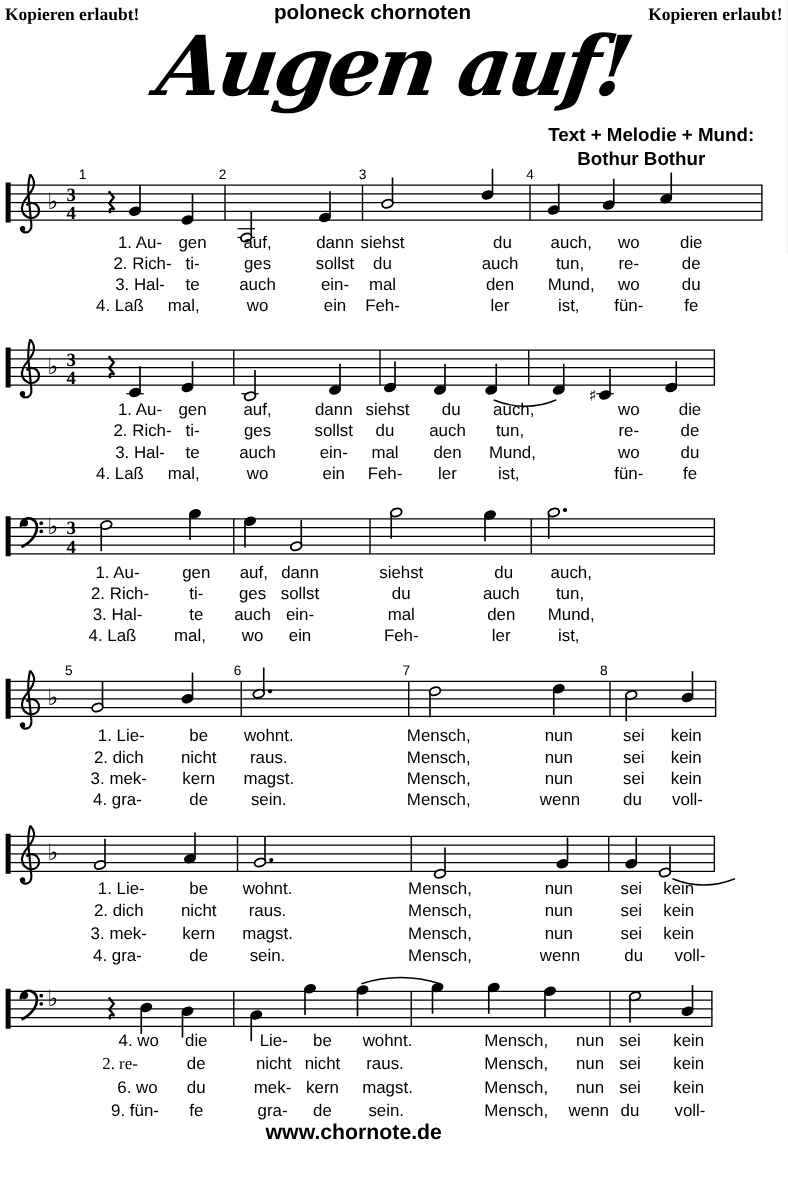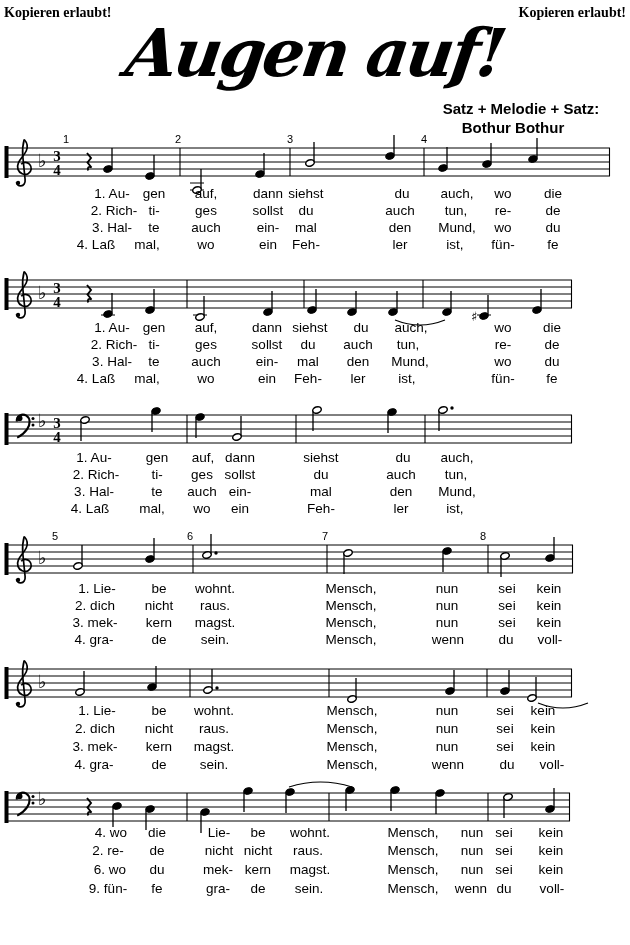--- a/index.html
+++ b/index.html
@@ -23,23 +23,24 @@
          white-space:nowrap;color:#000;}
   .mus{font-family:"DejaVu Sans",sans-serif;}
   .tsig{font-family:"Liberation Serif",serif;font-weight:bold;font-size:15px;}
   .mnum{font-family:"Liberation Sans",sans-serif;font-size:11px;}
 </style>
 </head>
 <body>
 
 <div id="page">
   <div class="abs copyleft">Kopieren erlaubt!</div>
+  <div class="abs brand">poloneck chornoten</div>
   <div class="abs copyright">Kopieren erlaubt!</div>
   <div class="abs title">Augen auf!</div>
-  <div class="abs creditlabel">Satz + Melodie + Satz:</div>
+  <div class="abs creditlabel">Text + Melodie + Mund:</div>
   <div class="abs creditname">Bothur Bothur</div>
   <div id="score">
       <svg width="630" height="945" viewBox="0 0 630 945">
         <g>
           <rect x="4.5" y="146" width="4" height="32" fill="#000"></rect>
           <line x1="8" y1="148" x2="610" y2="148" stroke="#000" stroke-width="1"></line>
           <line x1="8" y1="155" x2="610" y2="155" stroke="#000" stroke-width="1"></line>
           <line x1="8" y1="162" x2="610" y2="162" stroke="#000" stroke-width="1"></line>
           <line x1="8" y1="169" x2="610" y2="169" stroke="#000" stroke-width="1"></line>
           <line x1="8" y1="176" x2="610" y2="176" stroke="#000" stroke-width="1"></line>
@@ -434,21 +435,21 @@
       <span class="lyric" style="left: 552px; top: 757px;">voll-</span>
       <span class="lyric" style="left: 111px; top: 825px;">4. wo</span>
       <span class="lyric" style="left: 157px; top: 825px;">die</span>
       <span class="lyric" style="left: 219px; top: 825px;">Lie-</span>
       <span class="lyric" style="left: 258px; top: 825px;">be</span>
       <span class="lyric" style="left: 310px; top: 825px;">wohnt.</span>
       <span class="lyric" style="left: 413px; top: 825px;">Mensch,</span>
       <span class="lyric" style="left: 472px; top: 825px;">nun</span>
       <span class="lyric" style="left: 504px; top: 825px;">sei</span>
       <span class="lyric" style="left: 551px; top: 825px;">kein</span>
-      <span class="lyric" style="left: 108px; top: 843px;">2. re-</span>
+      <span class="lyric" style="left: 96px; top: 843px; font-family: Liberation Serif, serif;">2. re-</span>
       <span class="lyric" style="left: 157px; top: 843px;">de</span>
       <span class="lyric" style="left: 219px; top: 843px;">nicht</span>
       <span class="lyric" style="left: 258px; top: 843px;">nicht</span>
       <span class="lyric" style="left: 308px; top: 843px;">raus.</span>
       <span class="lyric" style="left: 413px; top: 843px;">Mensch,</span>
       <span class="lyric" style="left: 472px; top: 843px;">nun</span>
       <span class="lyric" style="left: 504px; top: 843px;">sei</span>
       <span class="lyric" style="left: 551px; top: 843px;">kein</span>
       <span class="lyric" style="left: 110px; top: 862px;">6. wo</span>
       <span class="lyric" style="left: 157px; top: 862px;">du</span>
@@ -462,13 +463,14 @@
       <span class="lyric" style="left: 108px; top: 881px;">9. fün-</span>
       <span class="lyric" style="left: 157px; top: 881px;">fe</span>
       <span class="lyric" style="left: 218px; top: 881px;">gra-</span>
       <span class="lyric" style="left: 258px; top: 881px;">de</span>
       <span class="lyric" style="left: 309px; top: 881px;">sein.</span>
       <span class="lyric" style="left: 413px; top: 881px;">Mensch,</span>
       <span class="lyric" style="left: 471px; top: 881px;">wenn</span>
       <span class="lyric" style="left: 504px; top: 881px;">du</span>
       <span class="lyric" style="left: 552px; top: 881px;">voll-</span>
     </div>
+  <div class="abs footer">www.chornote.de</div>
 </div>
 
 </body></html>

